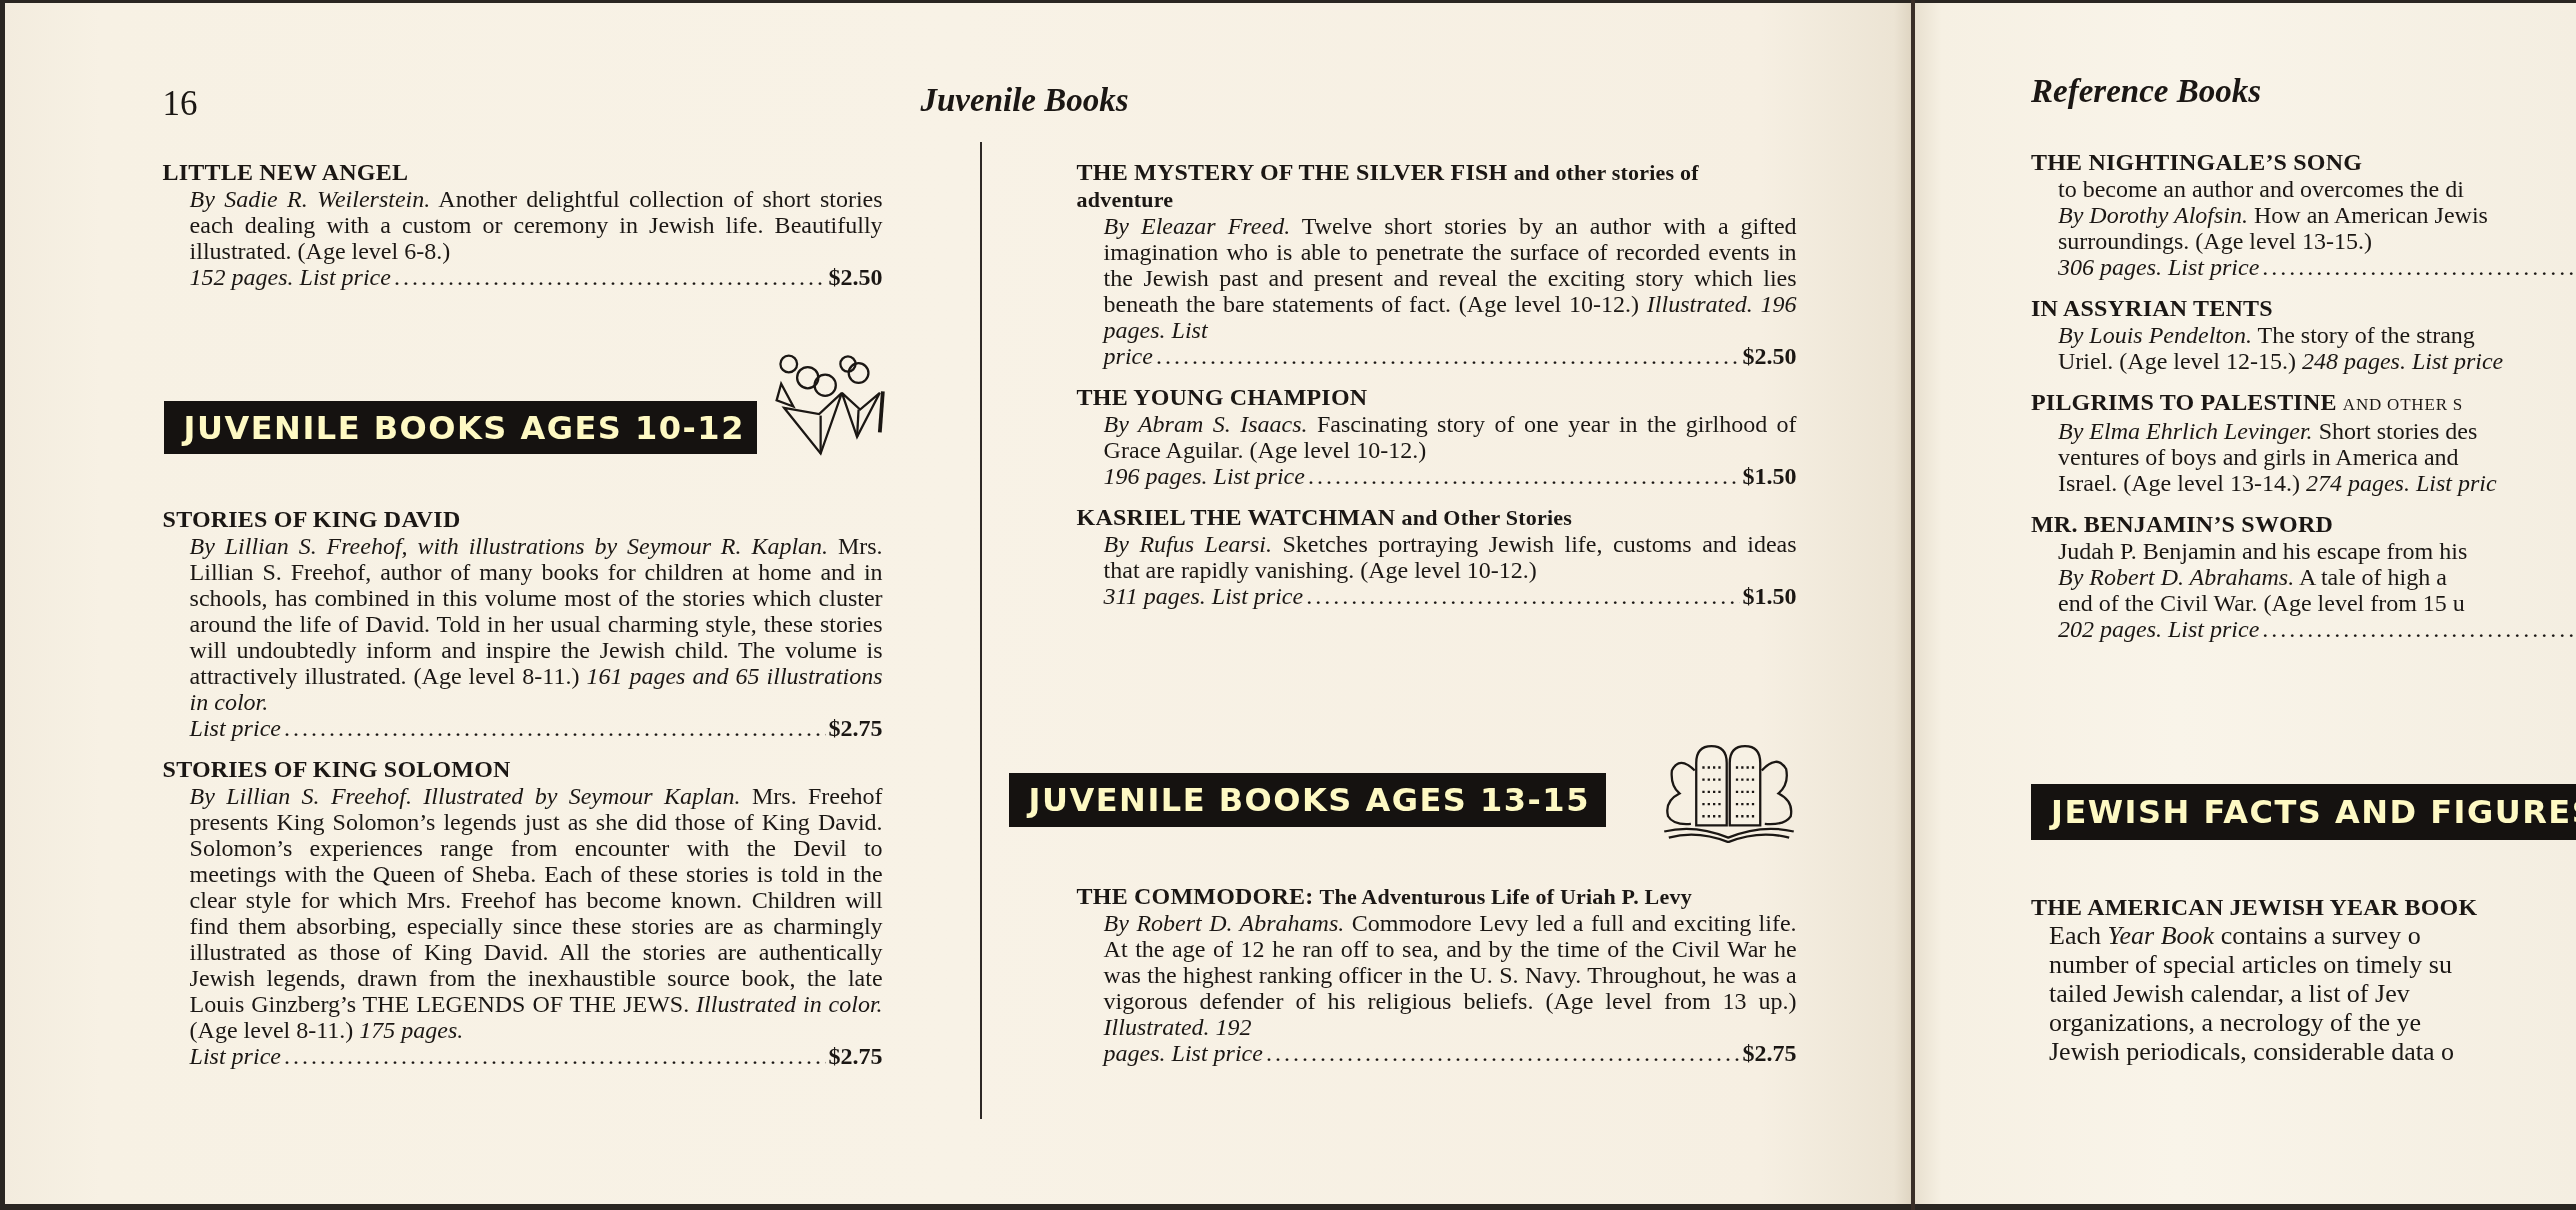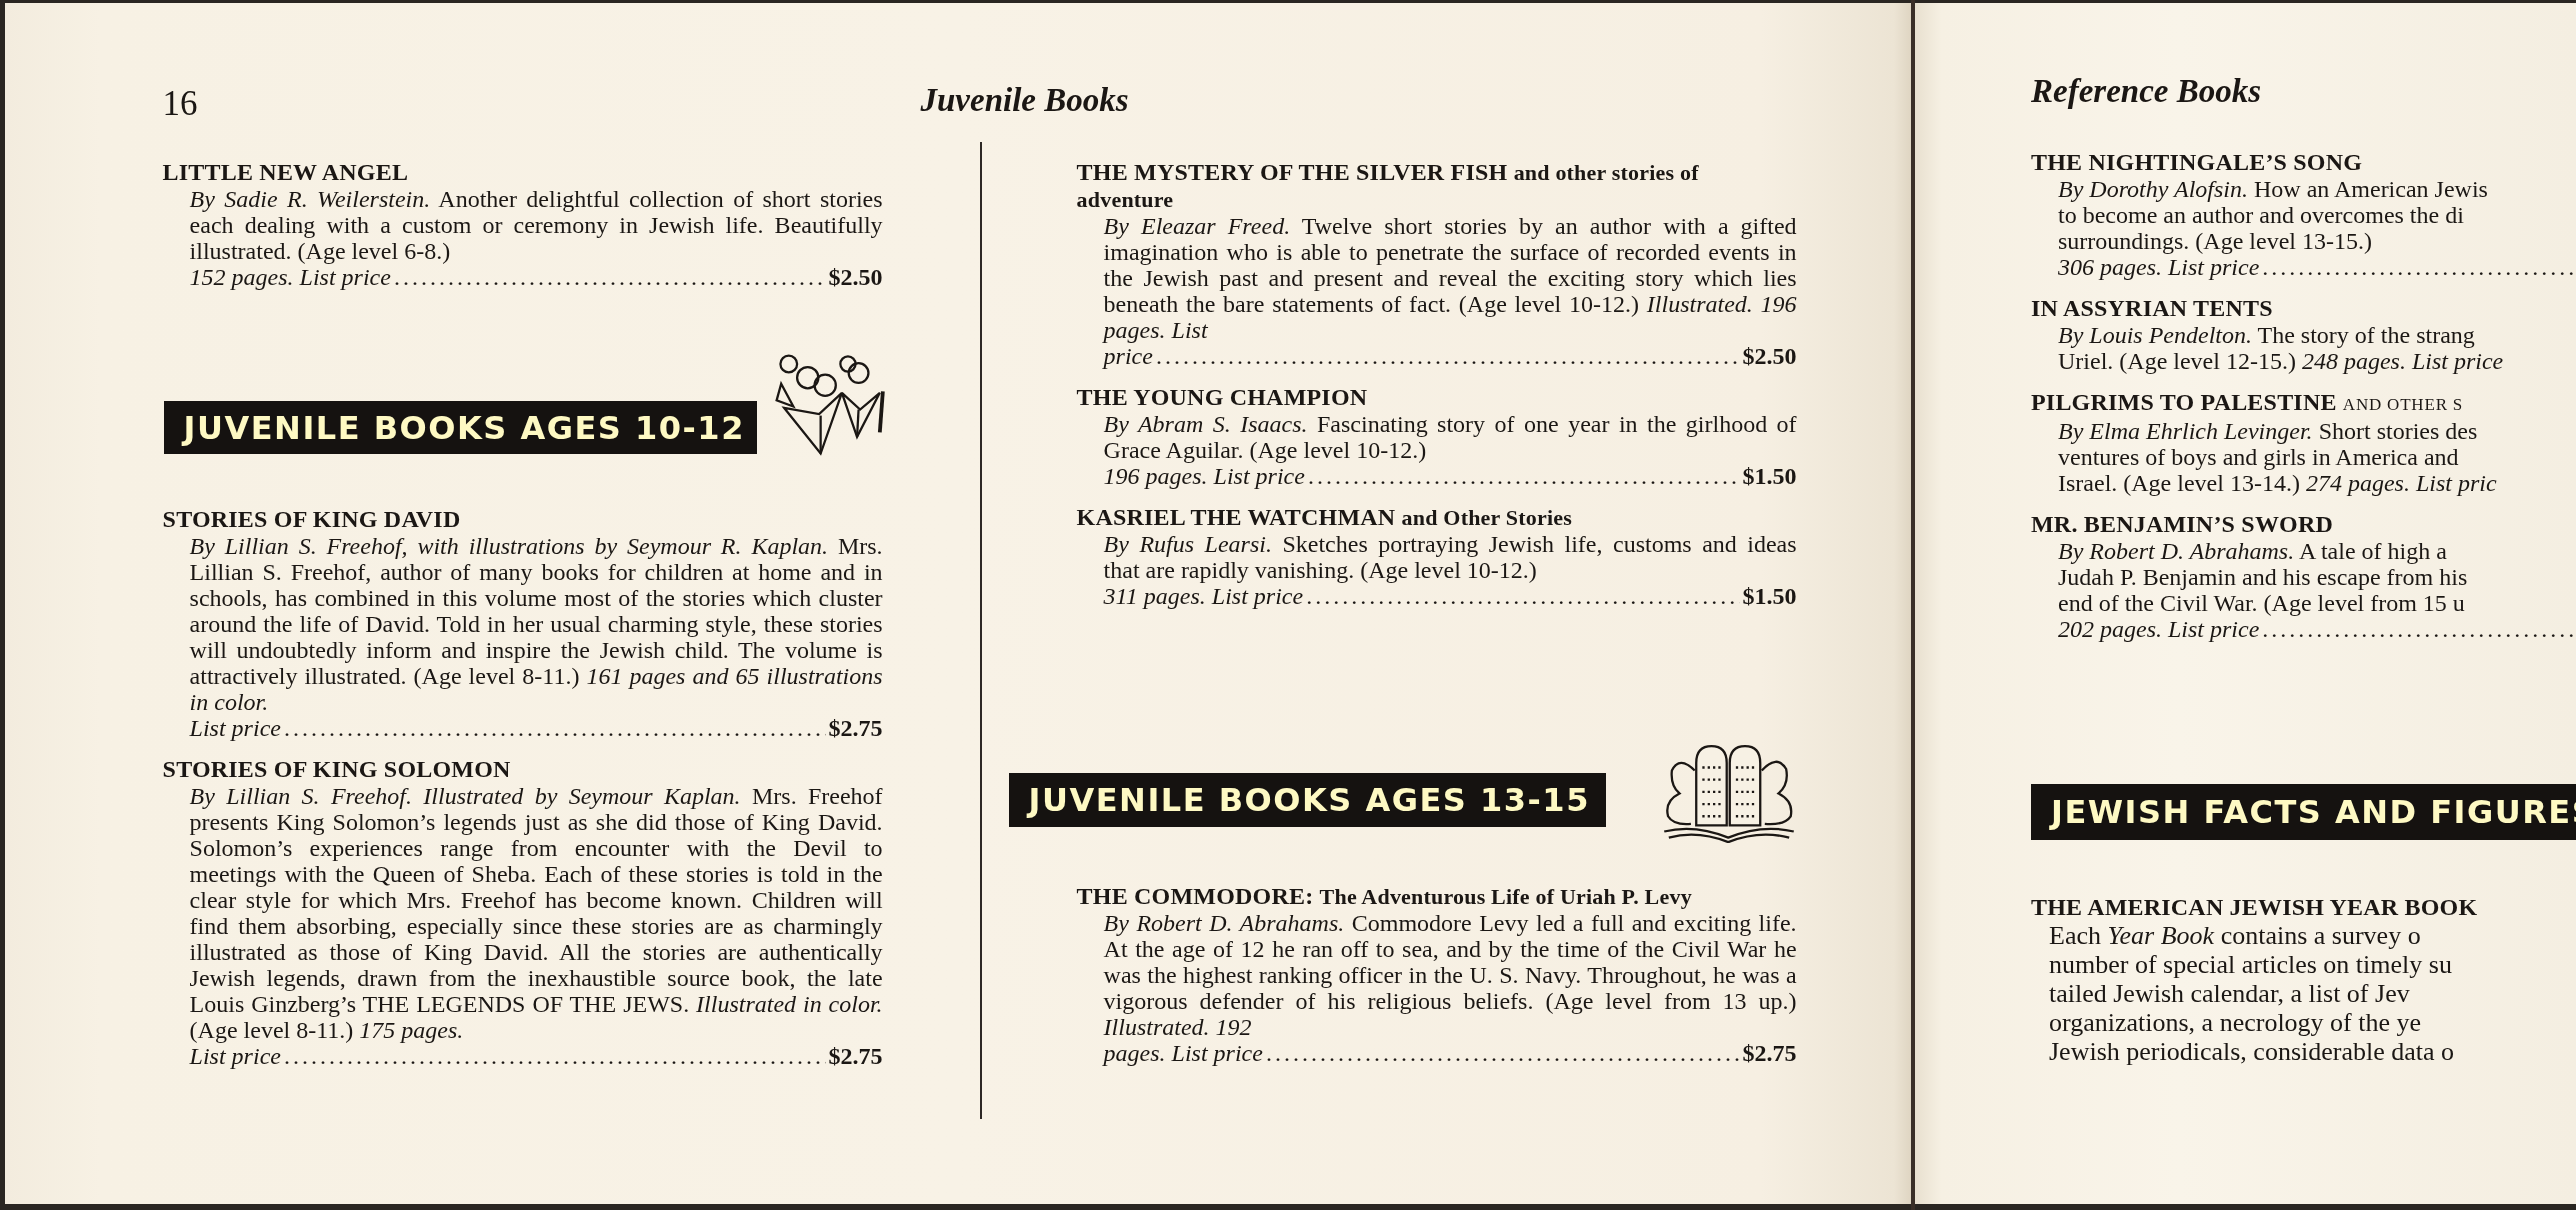--- a/index.html
+++ b/index.html
@@ -230,22 +230,22 @@
 
 <div class="gutter-line"></div>
 
 <div id="right-page" class="page"></div>
 <div id="running-head-right" class="running-head">Reference Books</div>
 
 <div id="col-right" class="col" style="top:149px; overflow:hidden; width:545px;">
   <div class="entry">
     <div class="entry-title">THE NIGHTINGALE’S SONG</div>
     <div class="entry-body" style="text-align:left">
+      <div>to become an author and overcomes the di</div>
       <div><span class="author">By Dorothy Alofsin.</span><span> How an American Jewis</span></div>
-      <div>to become an author and overcomes the di</div>
       <div>surroundings. (Age level 13-15.)</div>
     </div>
     <div class="price-line">
       <span class="label">306 pages. List price</span>
       <span class="dots"></span>
     </div>
   </div>
 
   <div class="entry">
     <div class="entry-title">IN ASSYRIAN TENTS</div>
@@ -263,22 +263,22 @@
     <div class="entry-body" style="text-align:left">
       <div><span class="author">By Elma Ehrlich Levinger.</span><span> Short stories des</span></div>
       <div>ventures of boys and girls in America and</div>
       <div><span>Israel. (Age level 13-14.) </span><em>274 pages. List pric</em></div>
     </div>
   </div>
 
   <div class="entry">
     <div class="entry-title">MR. BENJAMIN’S SWORD</div>
     <div class="entry-body" style="text-align:left">
+      <div>Judah P. Benjamin and his escape from his</div>
       <div><span class="author">By Robert D. Abrahams.</span><span> A tale of high a</span></div>
-      <div>Judah P. Benjamin and his escape from his</div>
       <div>end of the Civil War. (Age level from 15 u</div>
     </div>
     <div class="price-line">
       <span class="label">202 pages. List price</span>
       <span class="dots"></span>
     </div>
   </div>
 </div>
 
 <div id="banner-facts" class="section-banner">

